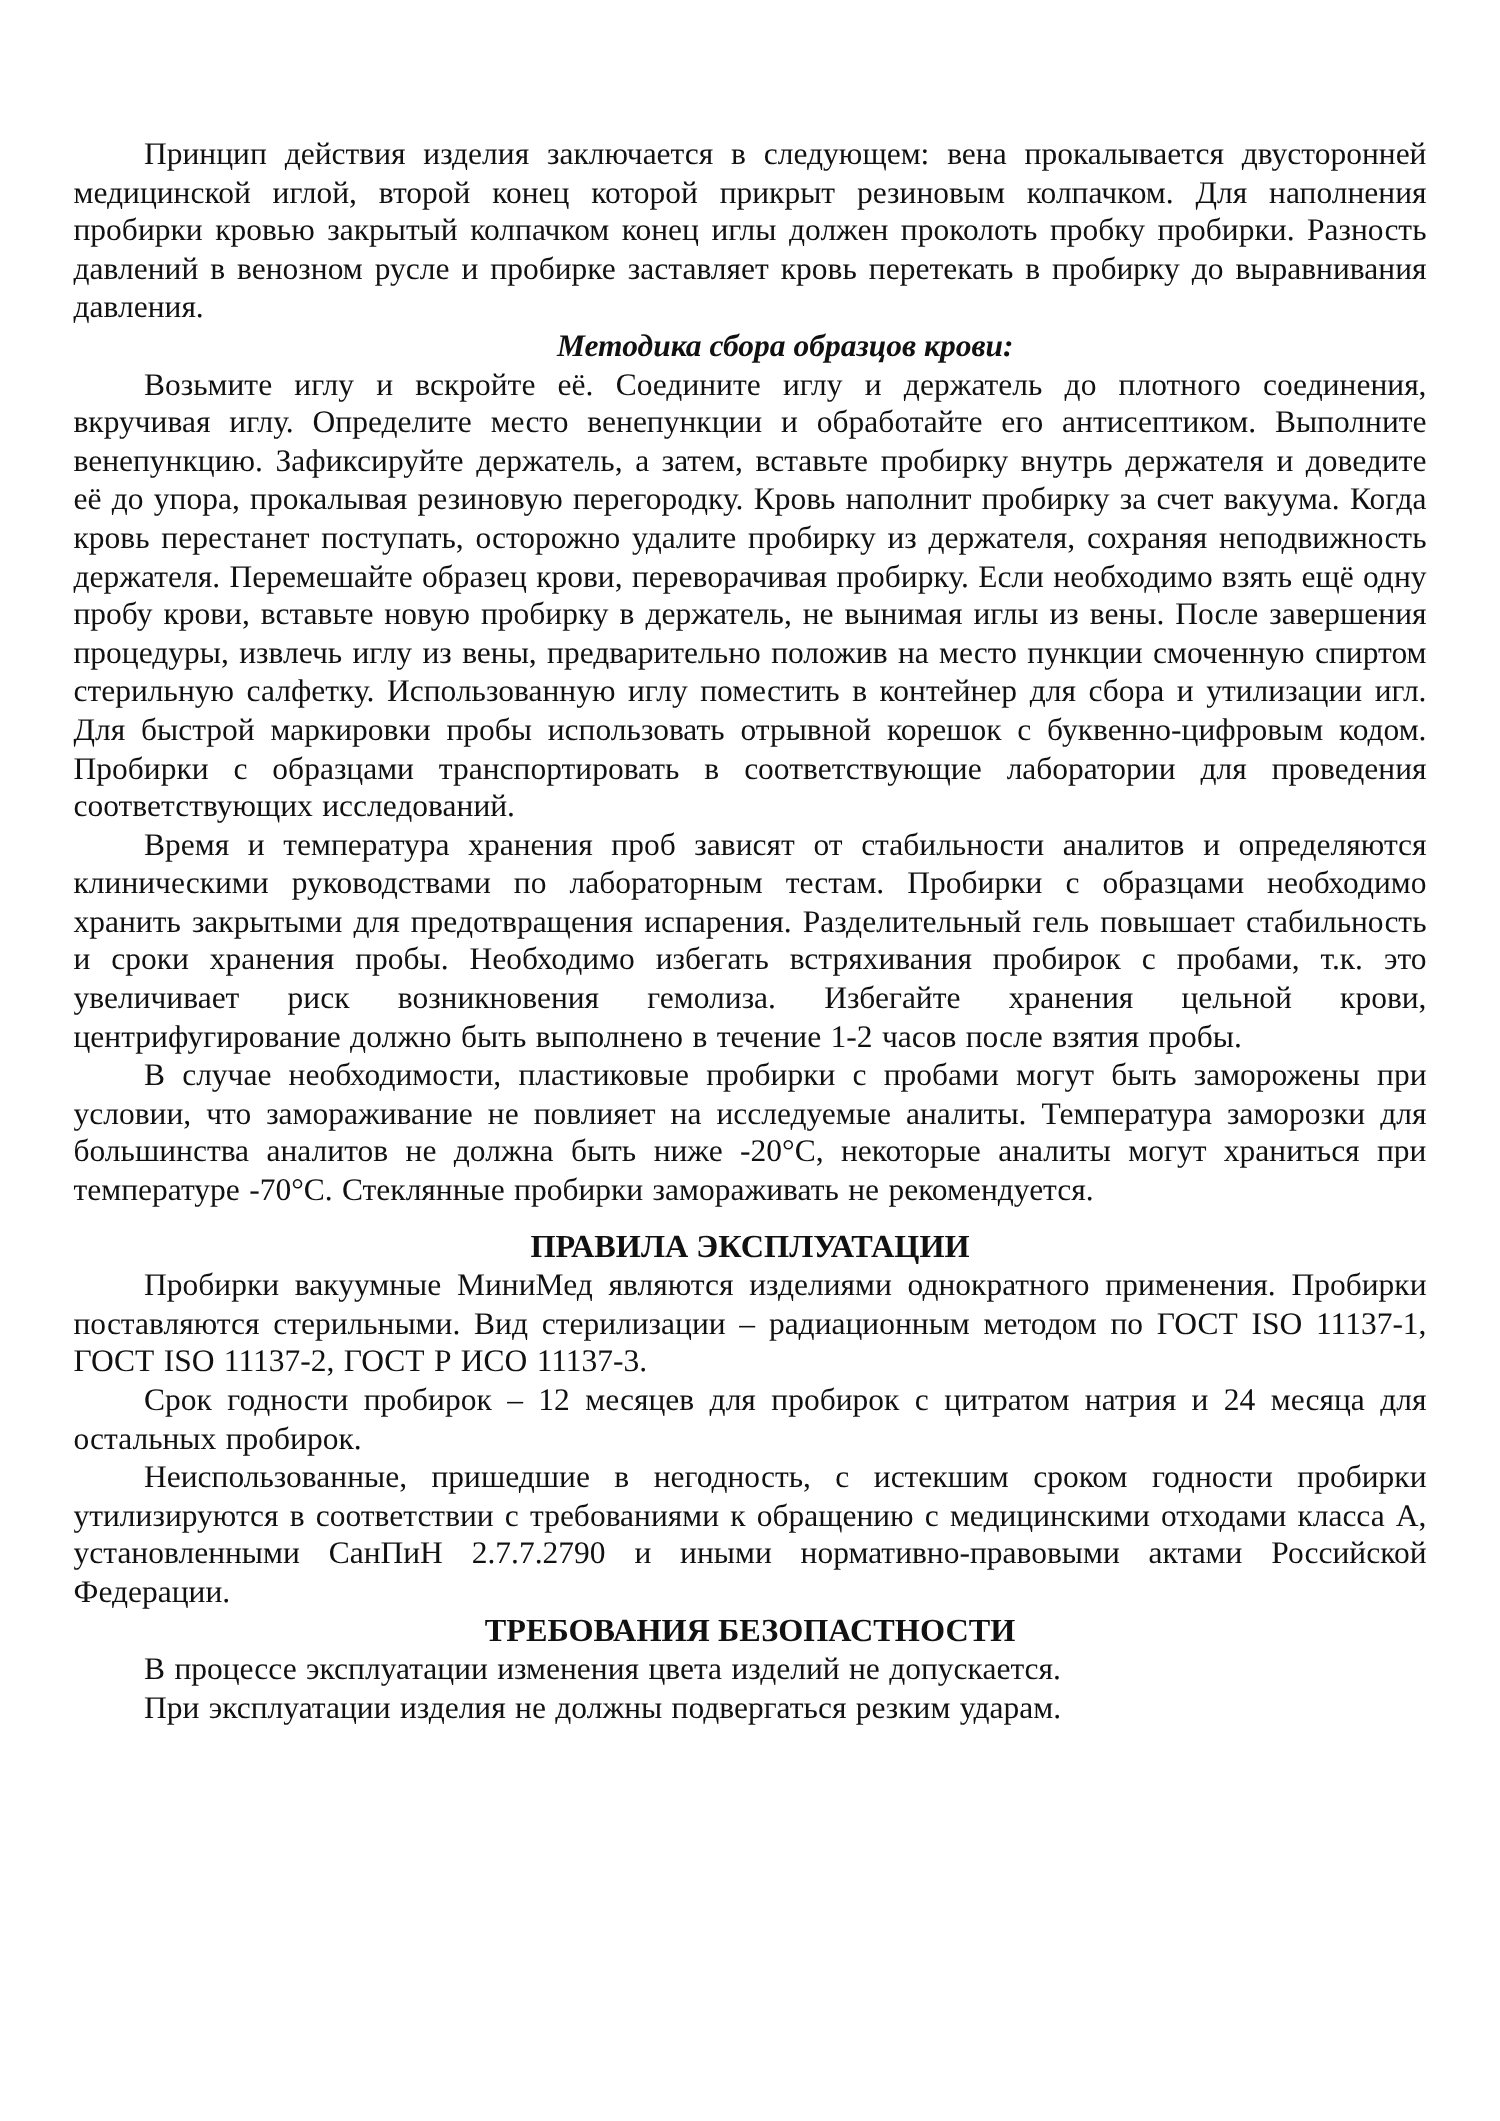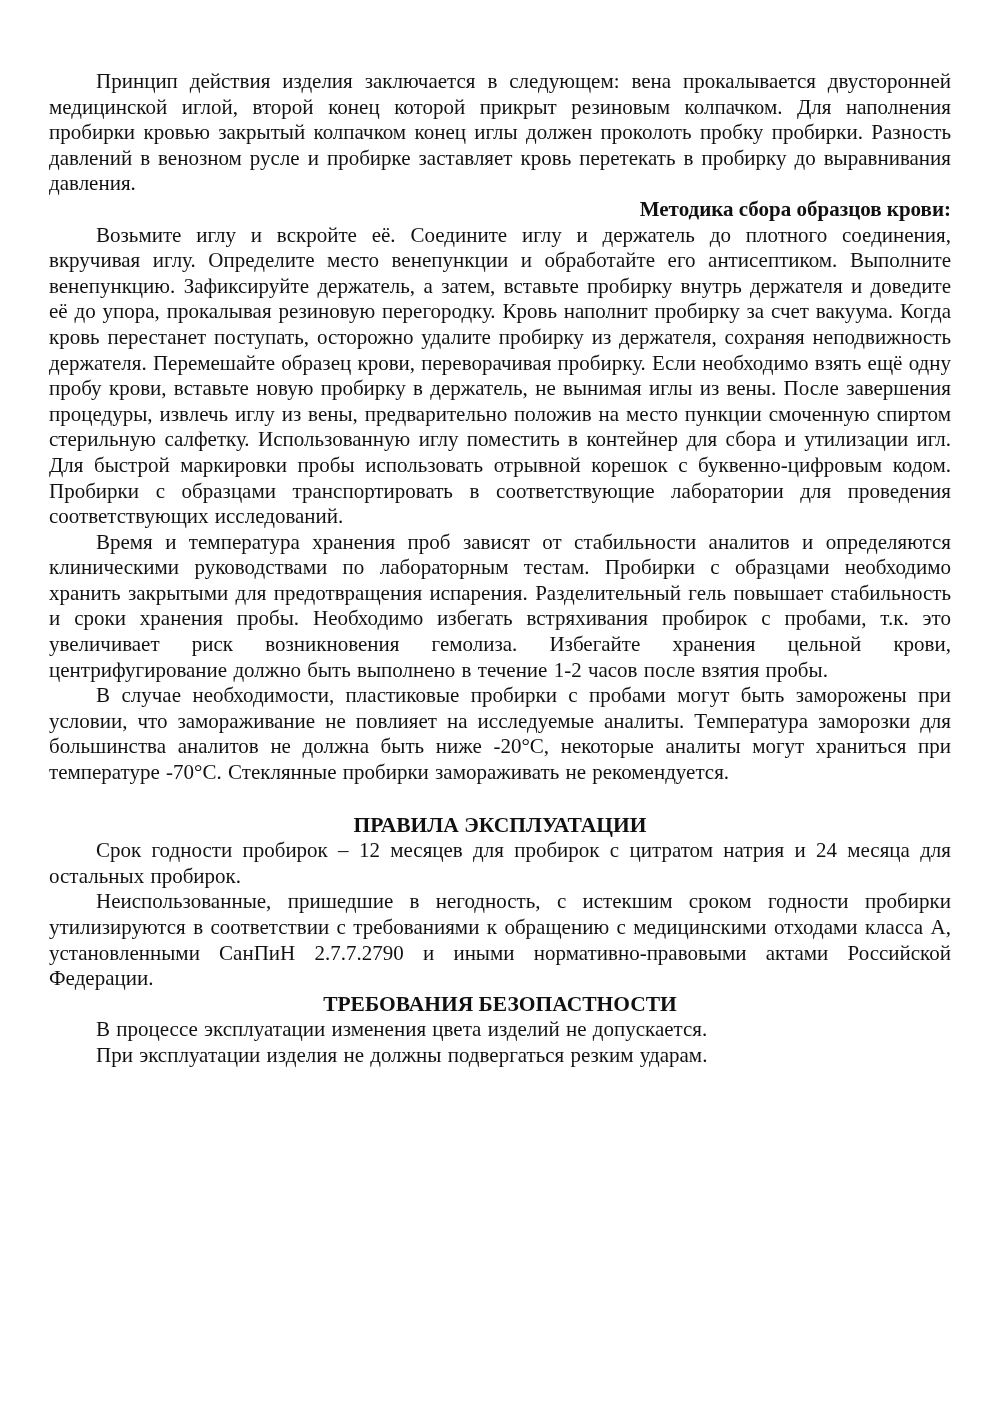--- a/index.html
+++ b/index.html
@@ -11,59 +11,61 @@
     width: 1000px;
     height: 1414px;
     font-family: "Liberation Serif", "DejaVu Serif", serif;
     color: #111111;
     overflow: hidden;
   }
   .page {
     box-sizing: border-box;
     width: 1000px;
     height: 1414px;
-    padding: 69px 49px 40px 49px;
+    padding: 90px 49px 40px 49px;
     background: #ffffff;
   }
   .para {
     margin: 0;
     font-size: 21px;
     line-height: 25.6px;
     text-align: justify;
     text-indent: 47px;
     word-spacing: 1px;
   }
   .subheading {
     margin: 0;
     font-size: 21px;
     line-height: 25.6px;
     font-weight: bold;
     text-indent: 47px;
-    text-align: right;
+    text-align: center;
+    font-style: italic;
   }
   .heading-center {
     margin: 0;
     font-size: 21.5px;
     line-height: 25.6px;
     font-weight: bold;
     text-align: center;
     text-indent: 0;
   }
   .heading-spaced {
-    margin-top: 27px;
+    margin-top: 12px;
   }
 </style>
 </head>
 <body>
 
 <div class="page">
   <p class="para">Принцип действия изделия заключается в следующем: вена прокалывается двусторонней медицинской иглой, второй конец которой прикрыт резиновым колпачком. Для наполнения пробирки кровью закрытый колпачком конец иглы должен проколоть пробку пробирки. Разность давлений в венозном русле и пробирке заставляет кровь перетекать в пробирку до выравнивания давления.</p>
   <p class="subheading">Методика сбора образцов крови:</p>
   <p class="para">Возьмите иглу и вскройте её. Соедините иглу и держатель до плотного соединения, вкручивая иглу. Определите место венепункции и обработайте его антисептиком. Выполните венепункцию. Зафиксируйте держатель, а затем, вставьте пробирку внутрь держателя и доведите её до упора, прокалывая резиновую перегородку. Кровь наполнит пробирку за счет вакуума. Когда кровь перестанет поступать, осторожно удалите пробирку из держателя, сохраняя неподвижность держателя. Перемешайте образец крови, переворачивая пробирку. Если необходимо взять ещё одну пробу крови, вставьте новую пробирку в держатель, не вынимая иглы из вены. После завершения процедуры, извлечь иглу из вены, предварительно положив на место пункции смоченную спиртом стерильную салфетку. Использованную иглу поместить в контейнер для сбора и утилизации игл. Для быстрой маркировки пробы использовать отрывной корешок с буквенно-цифровым кодом. Пробирки с образцами транспортировать в соответствующие лаборатории для проведения соответствующих исследований.</p>
   <p class="para">Время и температура хранения проб зависят от стабильности аналитов и определяются клиническими руководствами по лабораторным тестам. Пробирки с образцами необходимо хранить закрытыми для предотвращения испарения. Разделительный гель повышает стабильность и сроки хранения пробы. Необходимо избегать встряхивания пробирок с пробами, т.к. это увеличивает риск возникновения гемолиза. Избегайте хранения цельной крови, центрифугирование должно быть выполнено в течение 1-2 часов после взятия пробы.</p>
   <p class="para">В случае необходимости, пластиковые пробирки с пробами могут быть заморожены при условии, что замораживание не повлияет на исследуемые аналиты. Температура заморозки для большинства аналитов не должна быть ниже -20°С, некоторые аналиты могут храниться при температуре -70°С. Стеклянные пробирки замораживать не рекомендуется.</p>
   <p class="heading-center heading-spaced">ПРАВИЛА ЭКСПЛУАТАЦИИ</p>
+  <p class="para">Пробирки вакуумные МиниМед являются изделиями однократного применения. Пробирки поставляются стерильными. Вид стерилизации – радиационным методом по ГОСТ ISO 11137-1, ГОСТ ISO 11137-2, ГОСТ Р ИСО 11137-3.</p>
   <p class="para">Срок годности пробирок – 12 месяцев для пробирок с цитратом натрия и 24 месяца для остальных пробирок.</p>
   <p class="para">Неиспользованные, пришедшие в негодность, с истекшим сроком годности пробирки утилизируются в соответствии с требованиями к обращению с медицинскими отходами класса А, установленными СанПиН 2.7.7.2790 и иными нормативно-правовыми актами Российской Федерации.</p>
   <p class="heading-center">ТРЕБОВАНИЯ БЕЗОПАСТНОСТИ</p>
   <p class="para">В процессе эксплуатации изменения цвета изделий не допускается.</p>
   <p class="para">При эксплуатации изделия не должны подвергаться резким ударам.</p>
 </div>
 
 </body></html>

